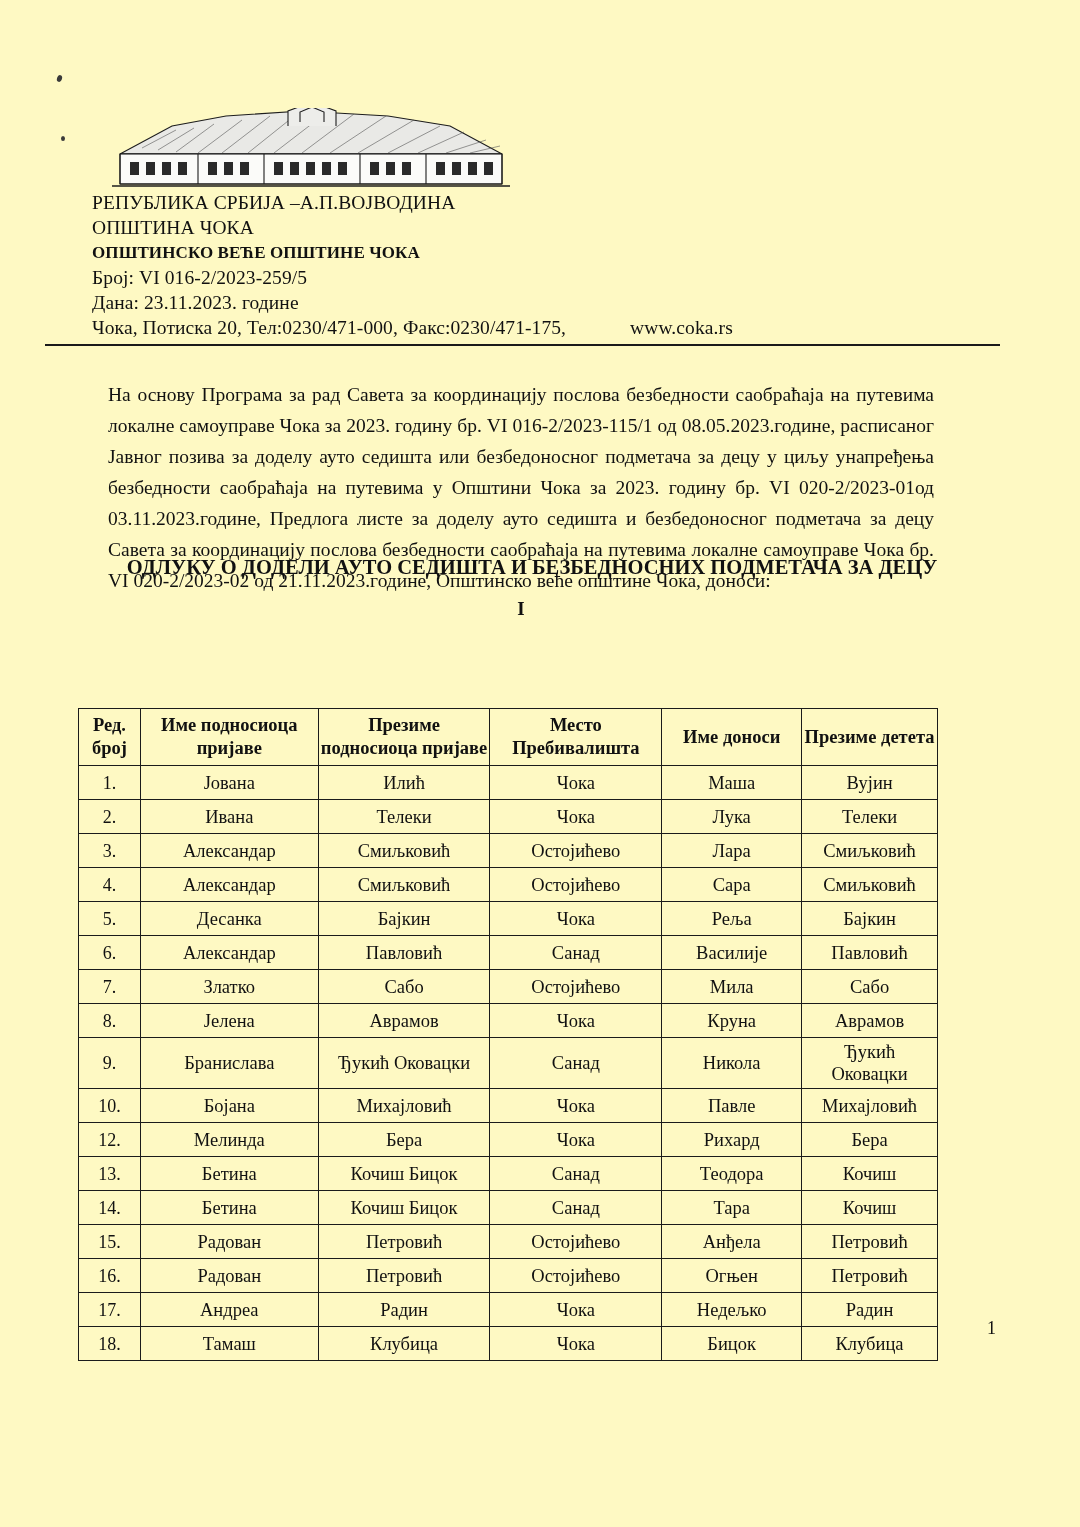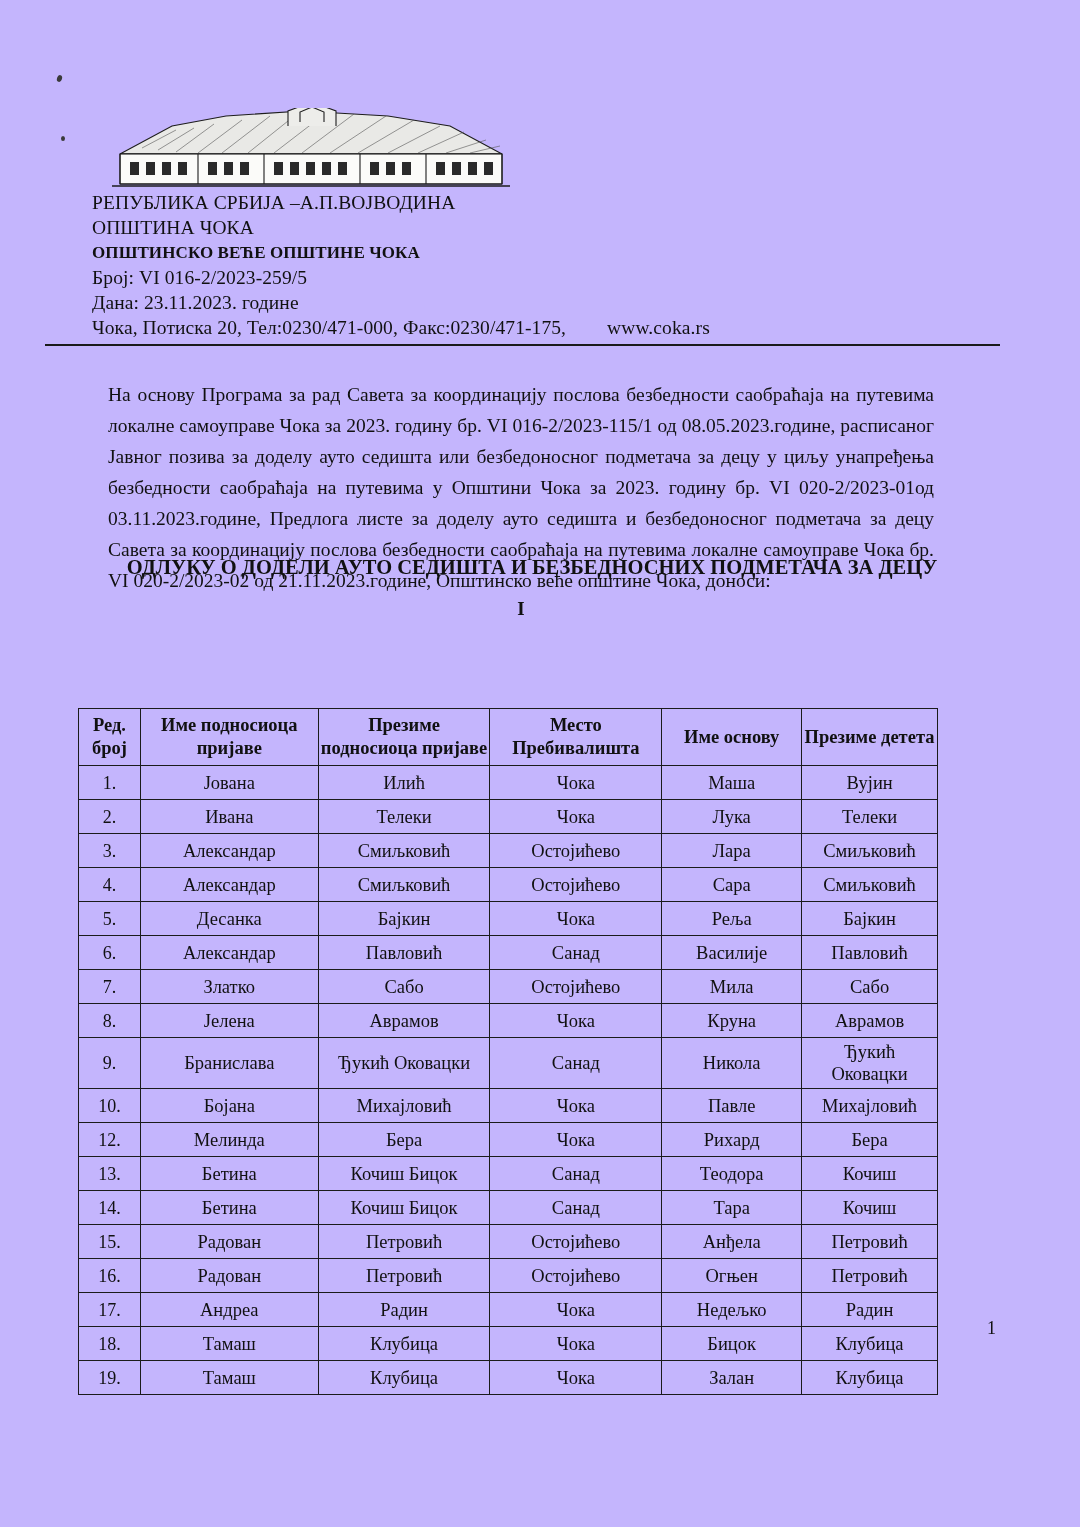--- a/index.html
+++ b/index.html
@@ -13,21 +13,21 @@
     position: relative;
     font-family: "Liberation Serif", serif;
     color: #111;
     overflow: hidden;
   }
   .page {
     position: absolute;
     left: 0; top: 0;
     width: 1080px;
     height: 1527px;
-    background: #c4b5fd;
+    background: #fef9c3;
   }
   
   .speck {
     position: absolute;
     background: #3a3a3a;
     border-radius: 50%;
   }
   .speck.s1 { left: 57px; top: 75px; width: 5px; height: 7px; transform: rotate(18deg); }
   .speck.s2 { left: 61px; top: 136px; width: 4px; height: 5px; }
 
@@ -62,21 +62,21 @@
     top: 344px;
     width: 955px;
     height: 0;
     border-top: 2.2px solid #1a1a1a;
   }
   .hdr-contact {
     position: relative;
   }
   .hdr-web {
     display: inline-block;
-    margin-left: 36px;
+    margin-left: 59px;
   }
 
   
   .intro {
     position: absolute;
     left: 92px;
     top: 363px;
     width: 858px;
     font-size: 19.5px;
     line-height: 31px;
@@ -259,21 +259,21 @@
         <col class="c3">
         <col class="c4">
         <col class="c5">
     </colgroup>
     <thead>
       <tr>
         <th>Ред. број</th>
         <th>Име подносиоца пријаве</th>
         <th>Презиме подносиоца пријаве</th>
         <th>Место Пребивалишта</th>
-        <th>Име основу</th>
+        <th>Име доноси</th>
         <th>Презиме детета</th>
       </tr>
     </thead>
     <tbody>
       <tr>
         <td class="num-cell">1.</td>
         <td>Јована</td>
         <td>Илић</td>
         <td>Чока</td>
         <td>Маша</td>
@@ -400,26 +400,18 @@
         <td>Радин</td>
       </tr>
       <tr>
         <td class="num-cell">18.</td>
         <td>Тамаш</td>
         <td>Клубица</td>
         <td>Чока</td>
         <td>Бицок</td>
         <td>Клубица</td>
       </tr>
-      <tr>
-        <td class="num-cell">19.</td>
-        <td>Тамаш</td>
-        <td>Клубица</td>
-        <td>Чока</td>
-        <td>Залан</td>
-        <td>Клубица</td>
-      </tr>
     </tbody>
   </table>
 
   <div class="page-no">1</div>
 
 </div>
 
 </body></html>

